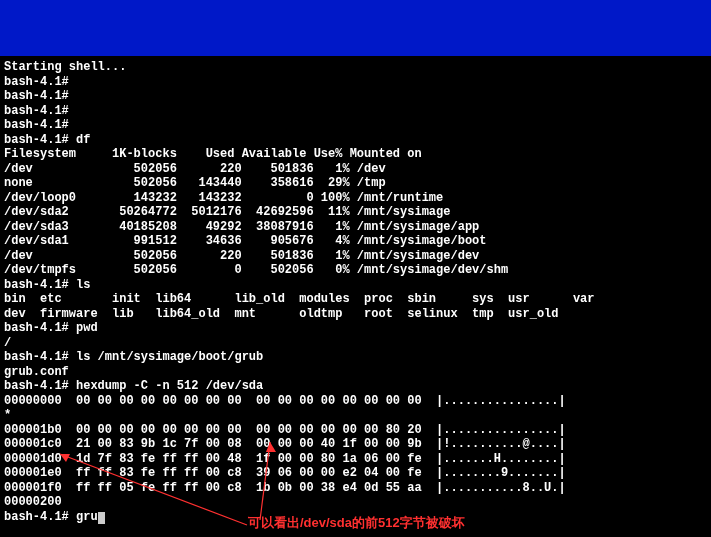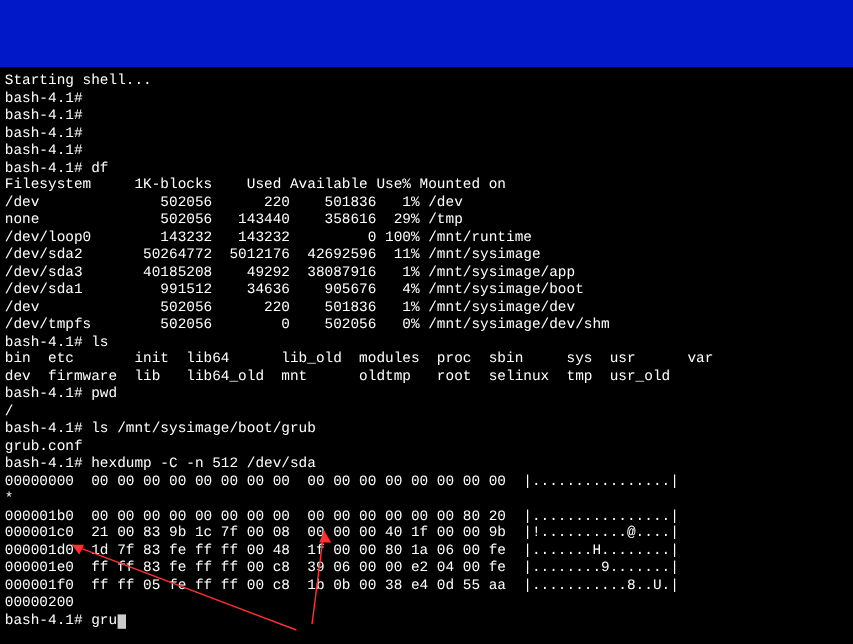--- a/index.html
+++ b/index.html
@@ -12,20 +12,21 @@
     font-size: 12px;
     line-height: 14.5px;
     color: #fff;
     overflow: hidden;
   }
   .screen {
     position: relative;
     width: 711px;
     height: 465px;
     background: #000;
+    font-weight: bold;
   }
   .bluebar {
     position: absolute;
     top: 0; left: 0; right: 0;
     height: 56px;
     background: #0018c8;
   }
   .term {
     position: absolute;
     top: 60px;
@@ -64,13 +65,14 @@
   <div class="bluebar"></div>
 
   <div class="term" id="term"><div class="line">Starting shell...</div><div class="line">bash-4.1#</div><div class="line">bash-4.1#</div><div class="line">bash-4.1#</div><div class="line">bash-4.1#</div><div class="line">bash-4.1# df</div><div class="line">Filesystem     1K-blocks    Used Available Use% Mounted on</div><div class="line">/dev              502056      220    501836   1% /dev</div><div class="line">none              502056   143440    358616  29% /tmp</div><div class="line">/dev/loop0        143232   143232         0 100% /mnt/runtime</div><div class="line">/dev/sda2       50264772  5012176  42692596  11% /mnt/sysimage</div><div class="line">/dev/sda3       40185208    49292  38087916   1% /mnt/sysimage/app</div><div class="line">/dev/sda1         991512    34636    905676   4% /mnt/sysimage/boot</div><div class="line">/dev              502056      220    501836   1% /mnt/sysimage/dev</div><div class="line">/dev/tmpfs        502056        0    502056   0% /mnt/sysimage/dev/shm</div><div class="line">bash-4.1# ls</div><div class="line">bin  etc       init  lib64      lib_old  modules  proc  sbin     sys  usr      var</div><div class="line">dev  firmware  lib   lib64_old  mnt      oldtmp   root  selinux  tmp  usr_old</div><div class="line">bash-4.1# pwd</div><div class="line">/</div><div class="line">bash-4.1# ls /mnt/sysimage/boot/grub</div><div class="line">grub.conf</div><div class="line">bash-4.1# hexdump -C -n 512 /dev/sda</div><div class="line">00000000  00 00 00 00 00 00 00 00  00 00 00 00 00 00 00 00  |................|</div><div class="line">*</div><div class="line">000001b0  00 00 00 00 00 00 00 00  00 00 00 00 00 00 80 20  |................|</div><div class="line">000001c0  21 00 83 9b 1c 7f 00 08  00 00 00 40 1f 00 00 9b  |!..........@....|</div><div class="line">000001d0  1d 7f 83 fe ff ff 00 48  1f 00 00 80 1a 06 00 fe  |.......H........|</div><div class="line">000001e0  ff ff 83 fe ff ff 00 c8  39 06 00 00 e2 04 00 fe  |........9.......|</div><div class="line">000001f0  ff ff 05 fe ff ff 00 c8  1b 0b 00 38 e4 0d 55 aa  |...........8..U.|</div><div class="line">00000200</div><div class="line">bash-4.1# gru<span class="cursor"></span></div></div>
 
   <svg class="annot">
     <line x1="247" y1="525" x2="60" y2="454" stroke="#ff3030" stroke-width="1.2"></line>
     <polygon points="60,454 70,454 66,462" fill="#ff3030"></polygon>
     <line x1="260" y1="520" x2="270" y2="442" stroke="#ff3030" stroke-width="1.2"></line>
     <polygon points="270,442 266,452 276,452" fill="#ff3030"></polygon>
   </svg>
+  <div class="annot-text" style="left:248px; top:516px;">可以看出/dev/sda的前512字节被破坏</div>
 </div>
 
 </body></html>

